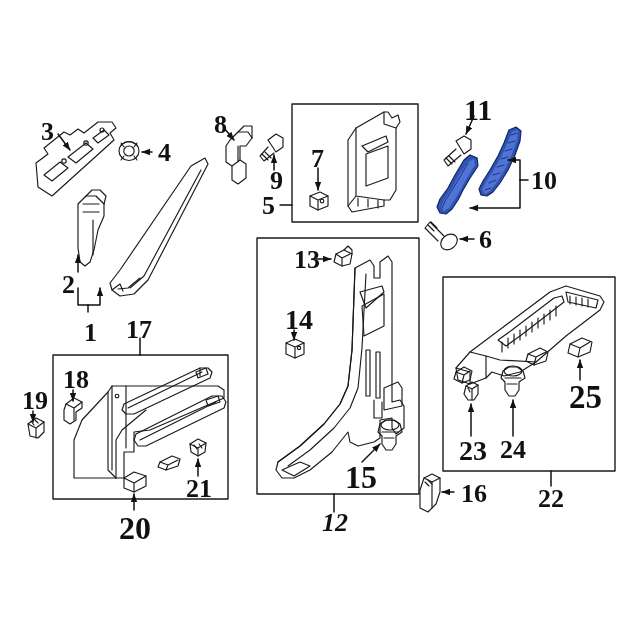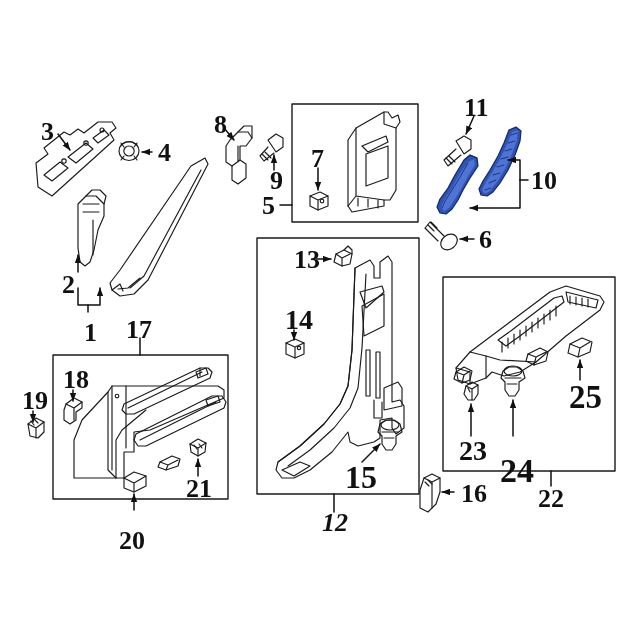--- a/index.html
+++ b/index.html
@@ -347,29 +347,29 @@
   <div class="lbl" style="left:84px;  top:320px; font-size:26px;">1</div>
   <div class="lbl" style="left:62px;  top:272px; font-size:26px;">2</div>
   <div class="lbl" style="left:41px;  top:119px; font-size:26px;">3</div>
   <div class="lbl" style="left:158px; top:140px; font-size:26px;">4</div>
   <div class="lbl" style="left:262px; top:193px; font-size:26px;">5</div>
   <div class="lbl" style="left:479px; top:227px; font-size:26px;">6</div>
   <div class="lbl" style="left:311px; top:146px; font-size:26px;">7</div>
   <div class="lbl" style="left:214px; top:112px; font-size:26px;">8</div>
   <div class="lbl" style="left:270px; top:168px; font-size:26px;">9</div>
   <div class="lbl" style="left:531px; top:168px; font-size:26px;">10</div>
-  <div class="lbl" style="left:464px; top:95px;  font-size:26px;">11</div>
+  <div class="lbl" style="left:464px; top:95px;  font-size:30px;">11</div>
   <div class="lbl" style="left:322px; top:510px; font-size:26px;font-style:italic;">12</div>
   <div class="lbl" style="left:294px; top:247px; font-size:26px;">13</div>
   <div class="lbl" style="left:285px; top:306px; font-size:28px;">14</div>
   <div class="lbl" style="left:345px; top:461px; font-size:32px;">15</div>
   <div class="lbl" style="left:461px; top:481px; font-size:26px;text-align:right;">16</div>
   <div class="lbl" style="left:126px; top:317px; font-size:26px;">17</div>
   <div class="lbl" style="left:63px;  top:367px; font-size:26px;">18</div>
   <div class="lbl" style="left:22px;  top:388px; font-size:26px;">19</div>
-  <div class="lbl" style="left:119px; top:512px; font-size:26px;margin-top:16px;">20</div>
+  <div class="lbl" style="left:119px; top:512px; font-size:32px;">20</div>
   <div class="lbl" style="left:186px; top:476px; font-size:26px;">21</div>
   <div class="lbl" style="left:538px; top:486px; font-size:26px;">22</div>
   <div class="lbl" style="left:459px; top:437px; font-size:28px;">23</div>
-  <div class="lbl" style="left:500px; top:454px; font-size:34px;">24</div>
+  <div class="lbl" style="left:500px; top:437px; font-size:26px;">24</div>
   <div class="lbl" style="left:569px; top:381px; font-size:33px;">25</div>
 
 </div>
 
 </body></html>

